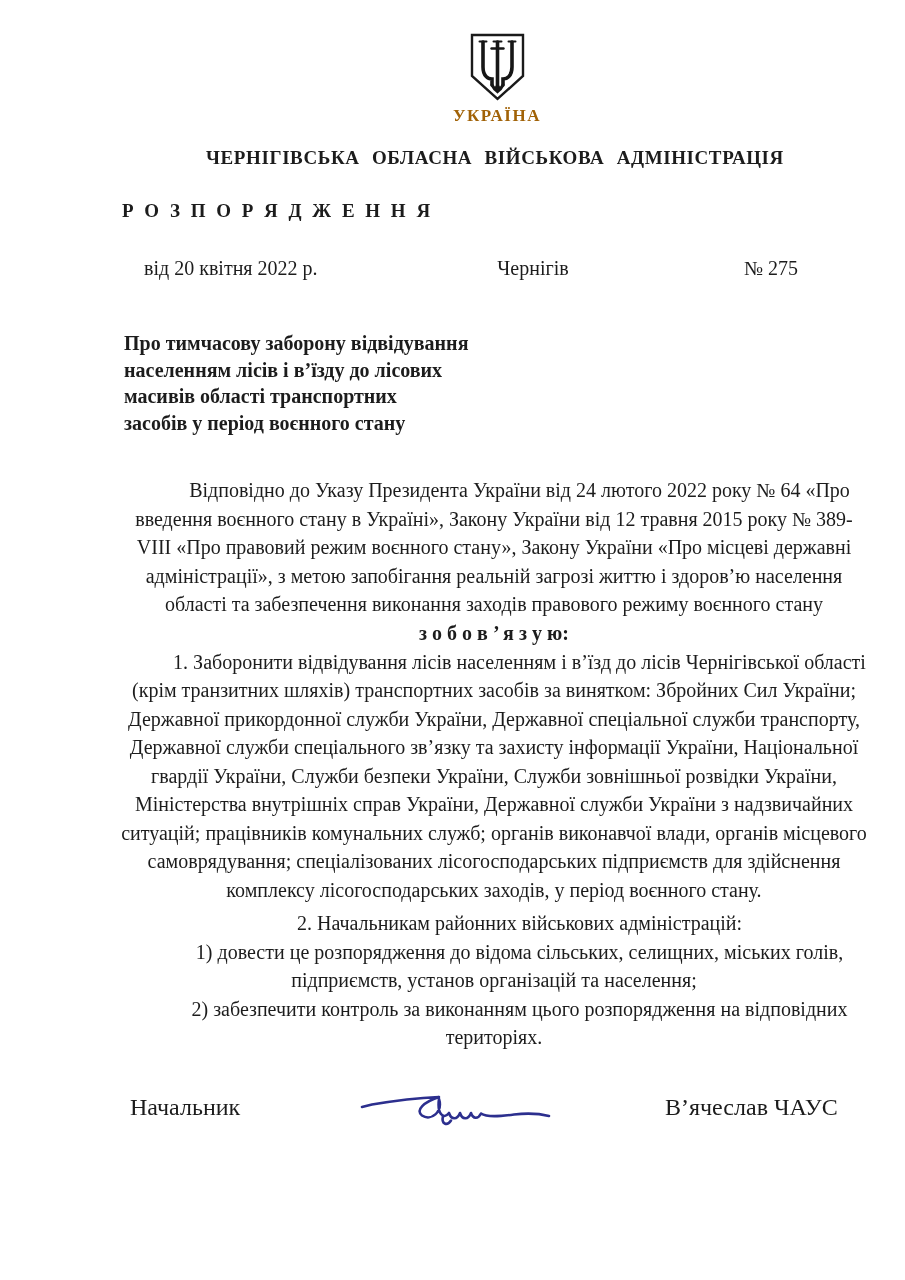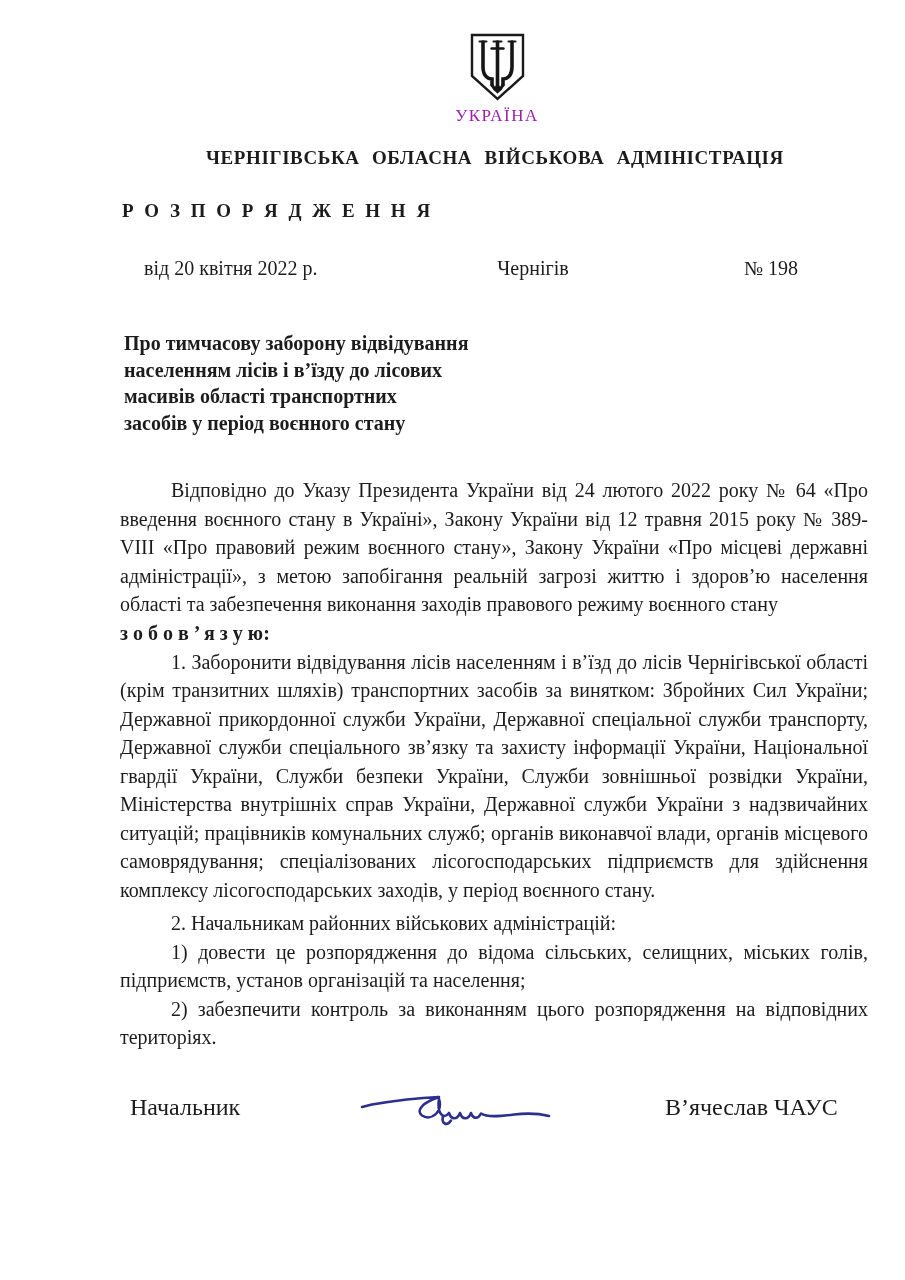--- a/index.html
+++ b/index.html
@@ -19,24 +19,24 @@
   .emblem {
     position: absolute;
     left: 437px;
     top: 33px;
     width: 120px;
     text-align: center;
   }
   .emblem svg { display: block; margin: 0 auto; }
   .emblem-label {
     margin-top: 5px;
-    font-weight: normal;
+    font-weight: bold;
     font-size: 17px;
     letter-spacing: 1.5px;
-    color: #a21caf;
+    color: #a16207;
   }
   .org-name {
     position: absolute;
     left: 122px;
     top: 147px;
     width: 746px;
     text-align: center;
     font-weight: bold;
     font-size: 19px;
     letter-spacing: 0.6px;
@@ -76,21 +76,21 @@
   }
   .body-text {
     position: absolute;
     left: 120px;
     top: 476px;
     width: 748px;
     font-size: 20px;
     line-height: 28.5px;
     text-align: justify;
   }
-  .body-text p { margin: 0; padding: 0; }
+  .body-text p { margin: 0; padding: 0; text-align: center; }
   .indent { text-indent: 51px; }
   .resolve {
     font-weight: bold;
     text-align: left;
     line-height: 29px;
   }
   .item2 { margin-top: 5px !important; }
   .sig-row {
     position: absolute;
     left: 122px;
@@ -132,21 +132,21 @@
     <div class="emblem-label">УКРАЇНА</div>
   </div>
 
   <div class="org-name">ЧЕРНІГІВСЬКА ОБЛАСНА ВІЙСЬКОВА АДМІНІСТРАЦІЯ</div>
 
   <div class="doc-type">Р О З П О Р Я Д Ж Е Н Н Я</div>
 
   <div class="req-row">
     <span class="req-date">від 20 квітня 2022 р.</span>
     <span class="req-city">Чернігів</span>
-    <span class="req-num">№ 198</span>
+    <span class="req-num">№ 275</span>
   </div>
 
   <div class="subject">
     <div>Про тимчасову заборону відвідування</div>
     <div>населенням лісів і в’їзду до лісових</div>
     <div>масивів області транспортних</div>
     <div>засобів у період воєнного стану</div>
   </div>
 
   <div class="body-text">

